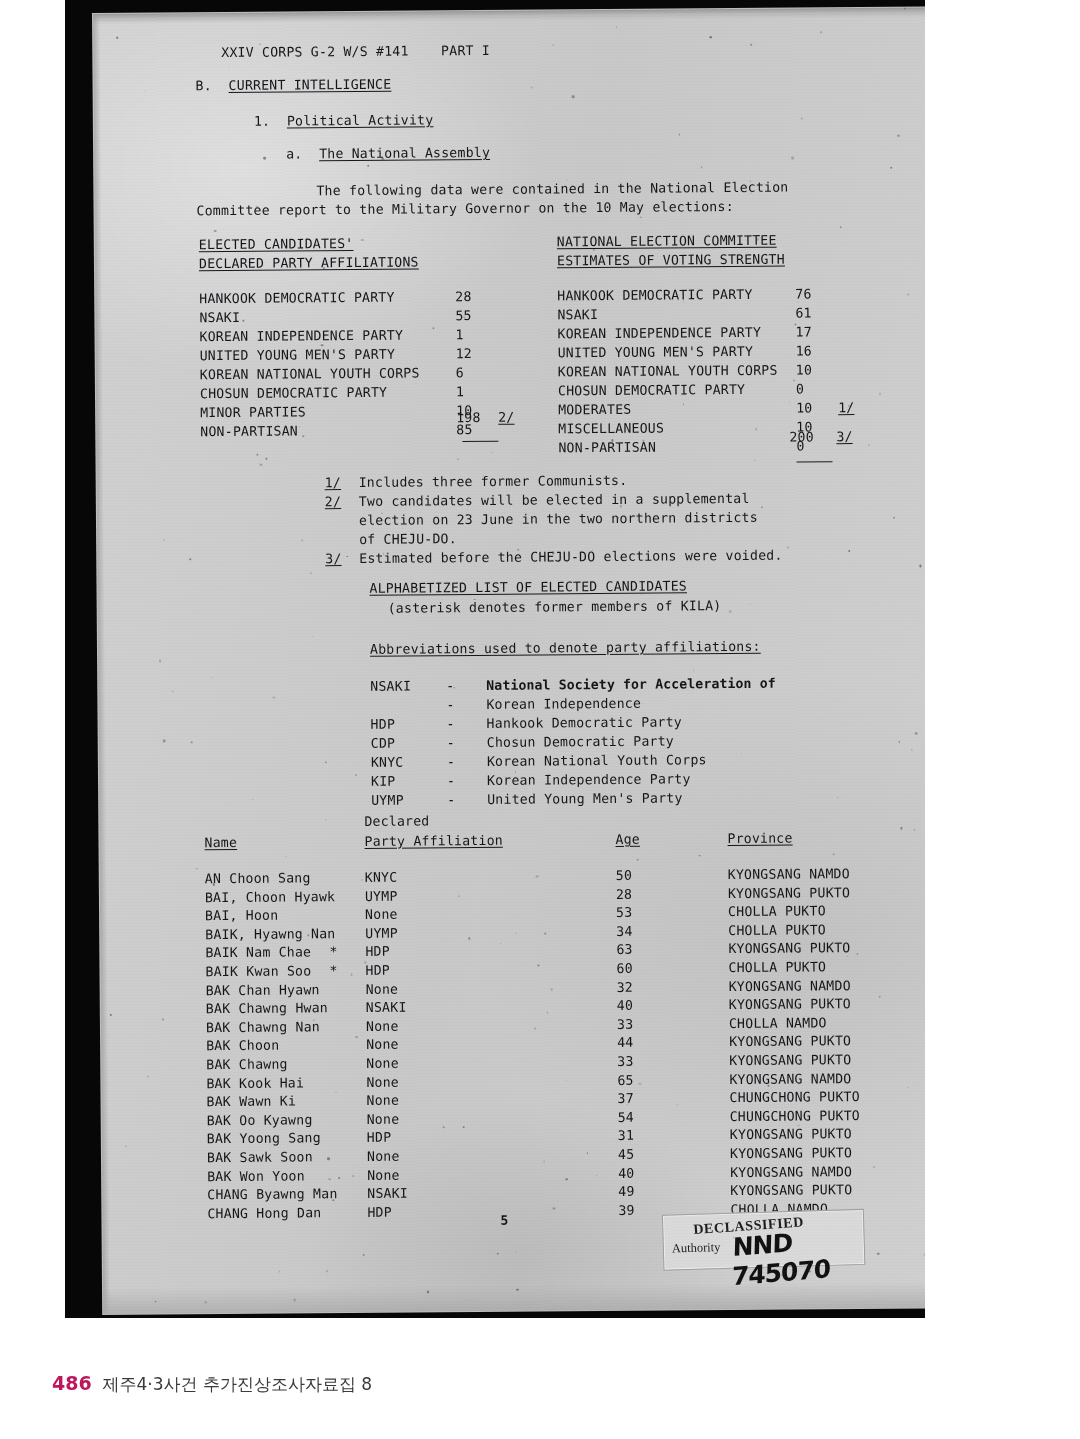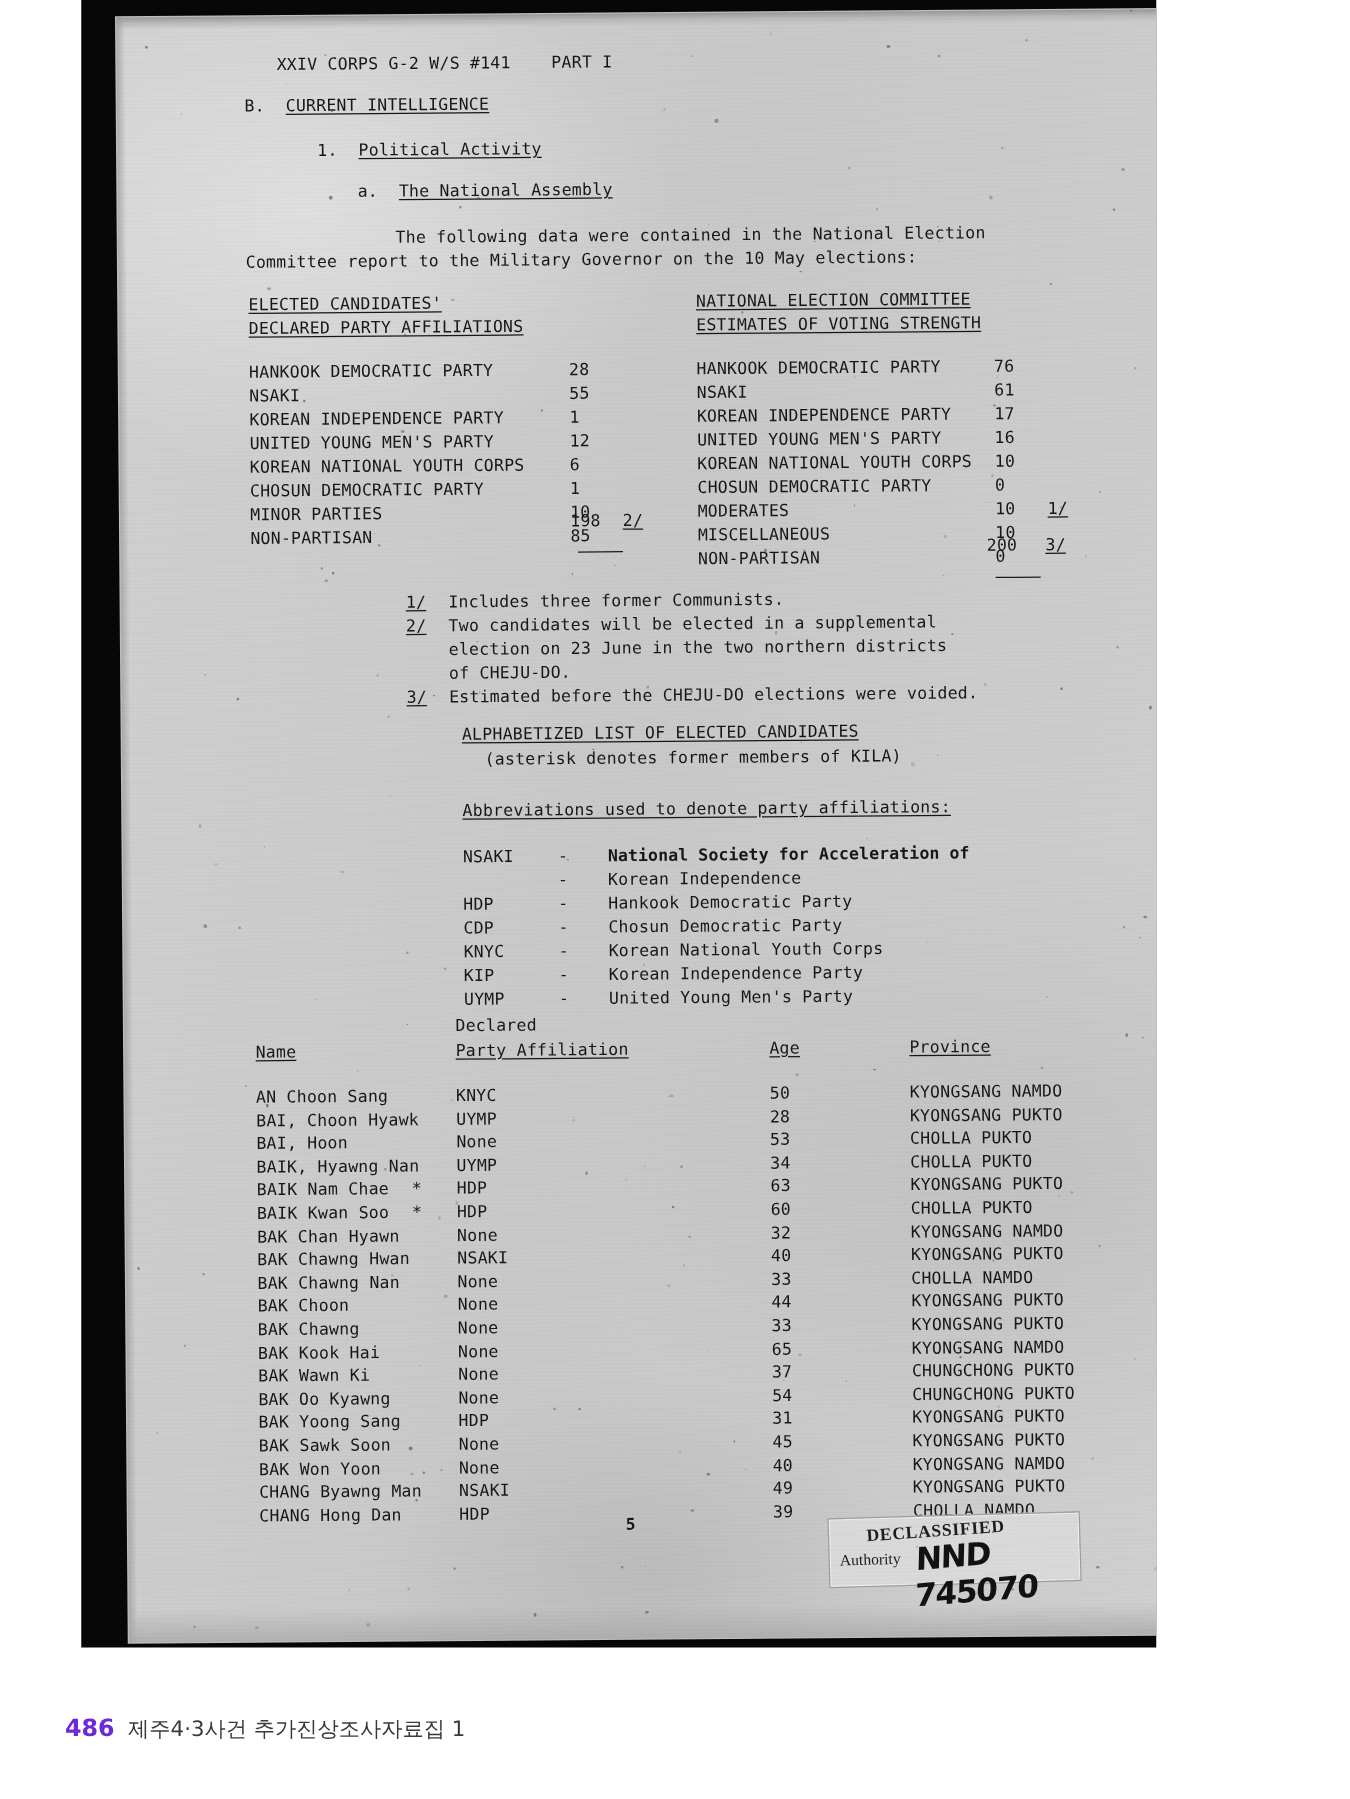--- a/index.html
+++ b/index.html
@@ -93,21 +93,21 @@
 
   
   .speck{position:absolute;background:#4a4a4a;border-radius:50%;opacity:.55;}
 
   
   #book-caption{
     position:absolute;left:52px;top:1372px;
     font-family:"DejaVu Sans","Liberation Sans",sans-serif;
     font-size:17px;color:#3a3a3a;white-space:pre;
   }
-  #book-caption .pg{font-weight:bold;color:#6d28d9;font-size:19px;}
+  #book-caption .pg{font-weight:bold;color:#be185d;font-size:19px;}
 </style>
 </head>
 <body>
 
 <div id="scan-frame">
   <div id="page-sheet">
     <div class="sheet-top-shade"></div>
     <div class="sheet-left-shade"></div>
     <div class="sheet-bottom-shade"></div>
 
@@ -500,13 +500,13 @@
         <span class="speck" style="left: 73.6058px; top: 677.19px; width: 1.63322px; height: 1.63322px; opacity: 0.36;"></span>
         <span class="speck" style="left: 174.255px; top: 683.866px; width: 2.55674px; height: 2.55674px; opacity: 0.22;"></span>
         <span class="speck" style="left: 574.963px; top: 1094.54px; width: 1.00374px; height: 1.00374px; opacity: 0.49;"></span>
         <span class="speck" style="left: 777.614px; top: 987.713px; width: 2.28383px; height: 2.28383px; opacity: 0.34;"></span>
         <span class="speck" style="left: 284.485px; top: 500.716px; width: 1.48038px; height: 1.48038px; opacity: 0.39;"></span>
         <span class="speck" style="left: 697.345px; top: 148.198px; width: 2.55421px; height: 2.55421px; opacity: 0.31;"></span>
       </div>
   </div>
 </div>
 
-<div id="book-caption"><span class="pg">486</span>  <span>제주4·3사건 추가진상조사자료집 1</span></div>
+<div id="book-caption"><span class="pg">486</span>  <span>제주4·3사건 추가진상조사자료집 8</span></div>
 
 </body></html>

